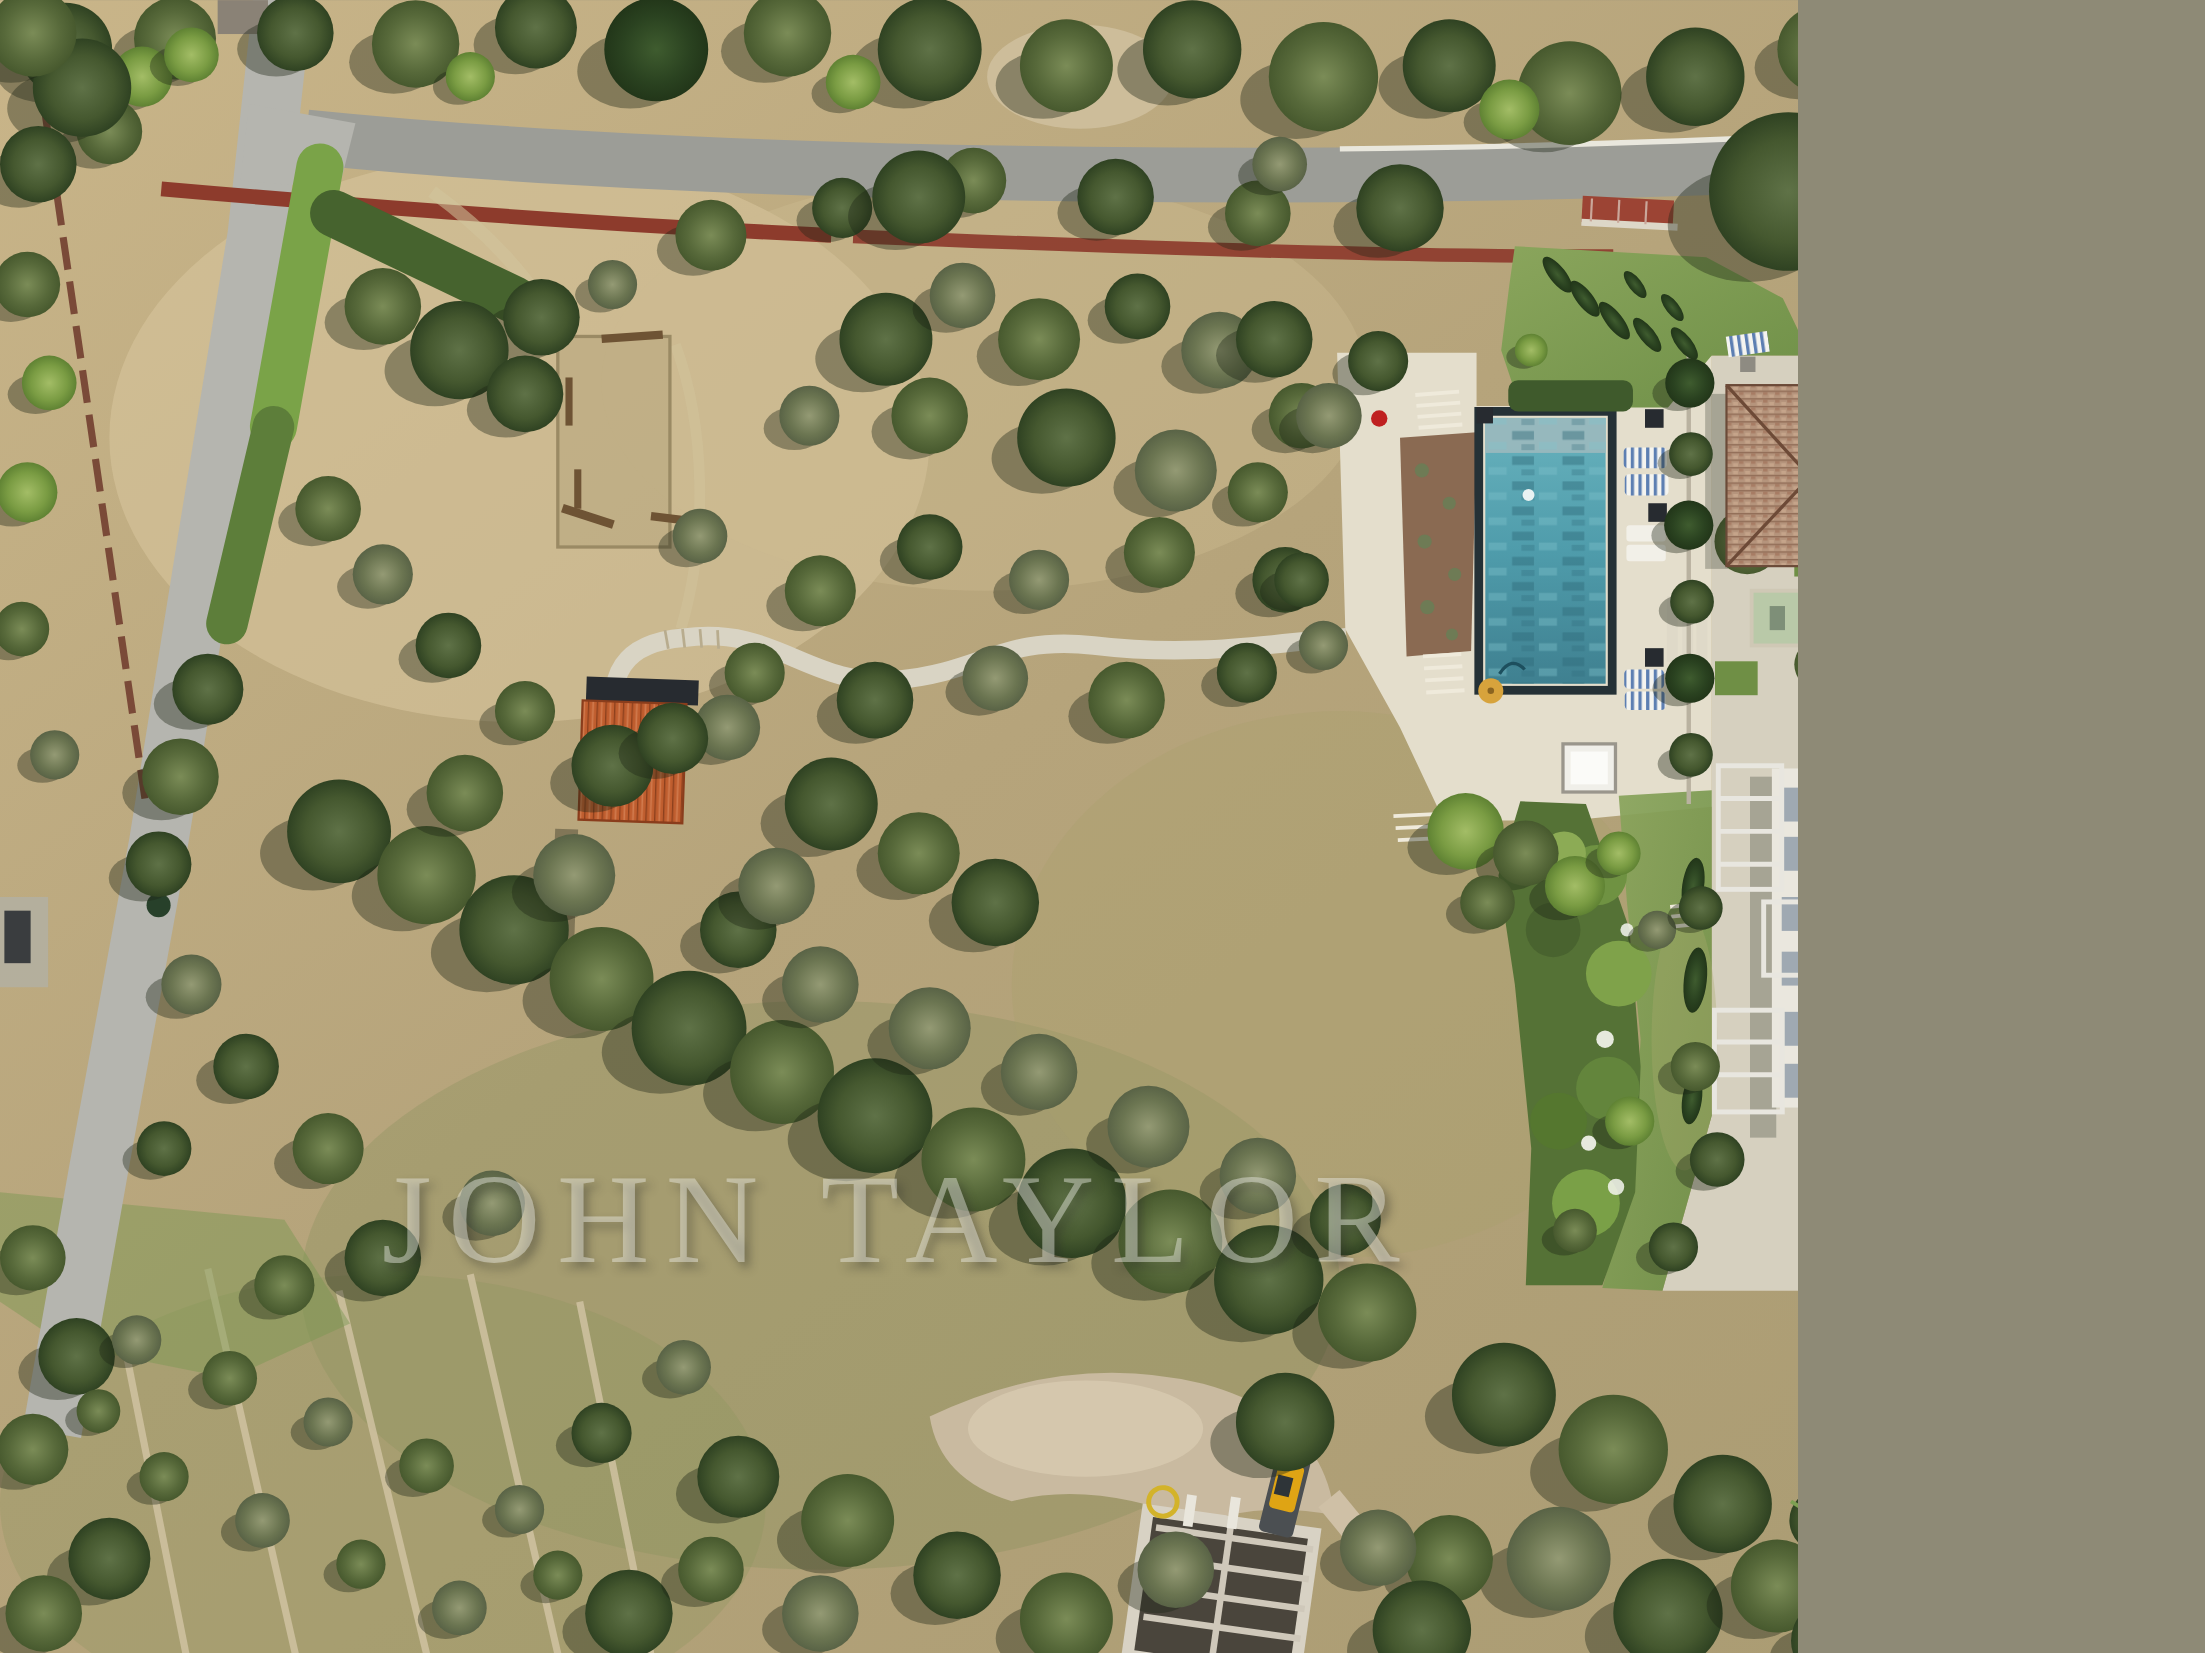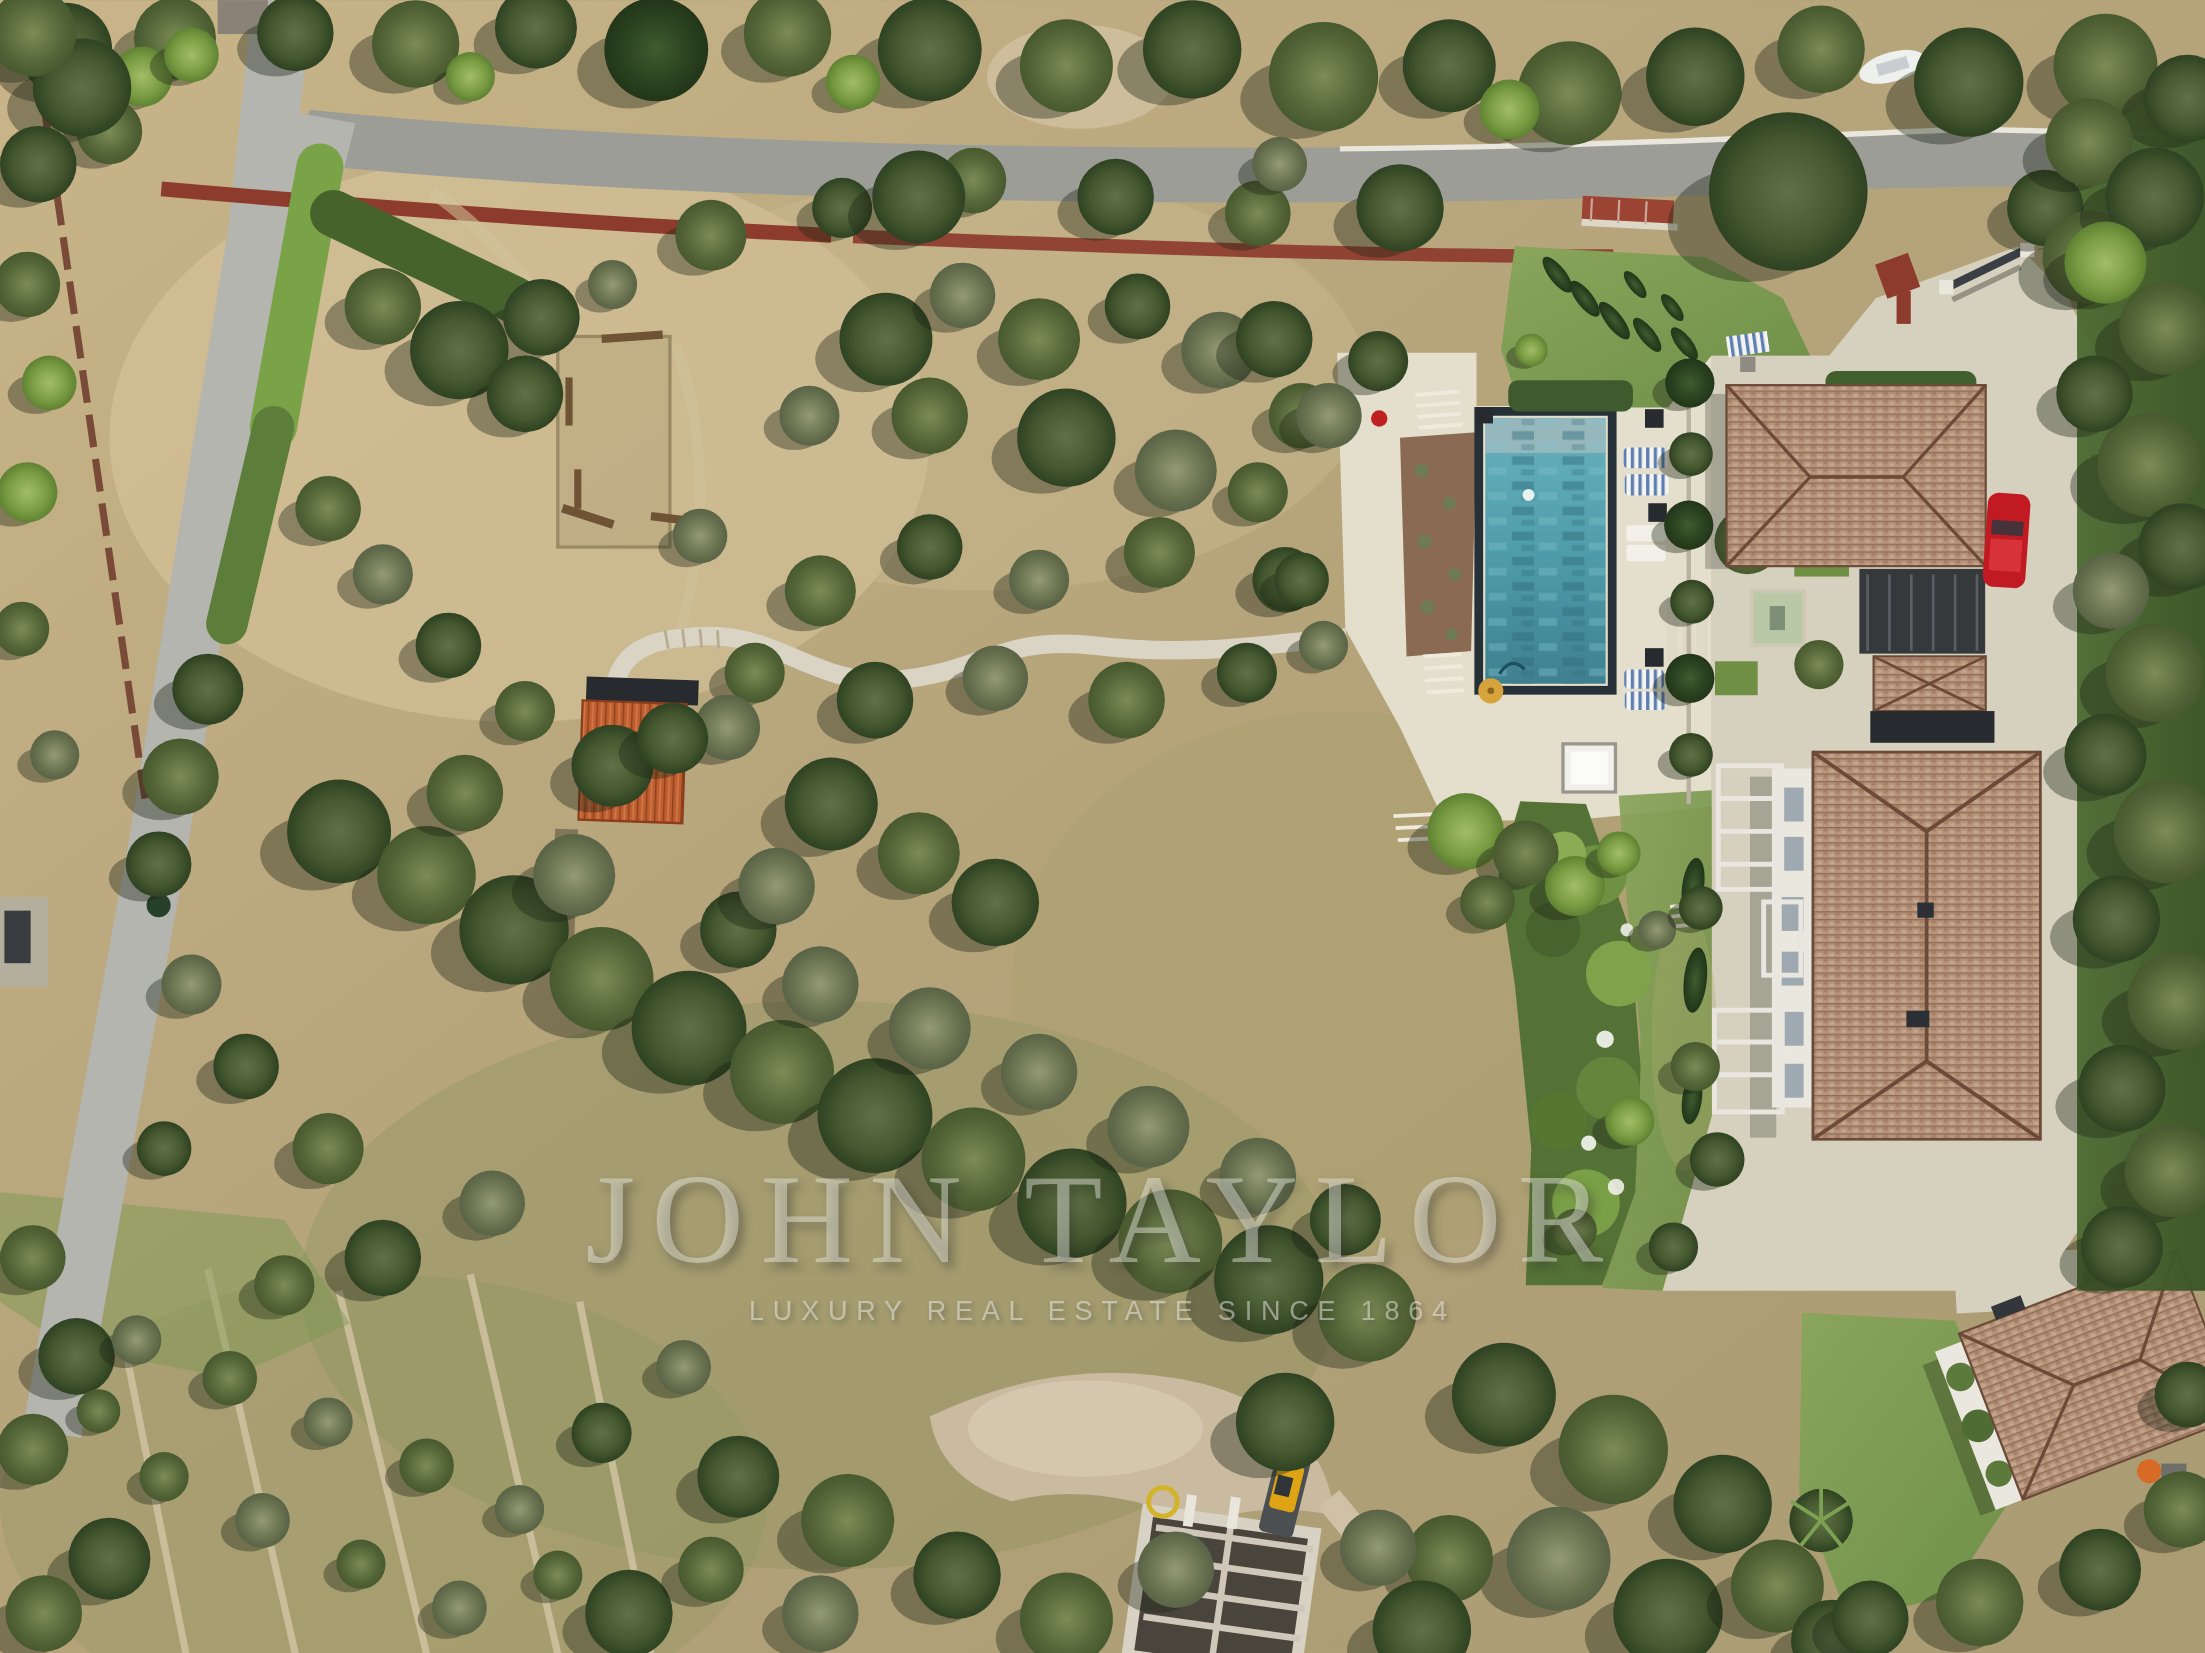--- a/index.html
+++ b/index.html
@@ -1,16 +1,16 @@
 <!DOCTYPE html>
 <html style="--ground: #b5a077; --groundLight: #cab689; --groundPale: #d8c79e; --road: #9c9d97; --roadLight: #b5b5af; --curb: #e9e7dd; --redWall: #8d3b2c; --paving: #d6d0bf; --pavingBright: #e4decc; --lawn: #83a055; --lawnDeep: #5f8040; --hedge: #47632f; --hedgeBright: #7aa348; --treeDark: #3c512c; --treeMid: #5d7340; --treeGray: #79855e; --cypress: #304823; --poolWater: #55a4b2; --poolDeep: #3f8495; --poolShelf: #9fbabd; --poolRim: #253136; --roofTile: #b5947c; --roofTileDark: #6d4a37; --shedRoof: #bf5d2e; --canopyDark: #272b30; --facade: #eae7de; --carRed: #c11a22; --excavator: #dfa414; --umbrella: #d7a33c; --dirt: #c9baa0; --watermark: rgba(238,238,232,0.44); --watermarkSub: rgba(240,240,235,0.5);font-size:8.8px"><head>
 <meta charset="utf-8">
 <style>
   html,body{margin:0;padding:0;background:#8e8a76;}
-  .scene{position:relative;width:2205px;height:1654px;overflow:hidden;font-family:"Liberation Sans",sans-serif;}
+  .scene{position:relative;width:1798px;height:1654px;overflow:hidden;font-family:"Liberation Sans",sans-serif;}
   .scene svg{position:absolute;inset:0;display:block;}
   .watermark{position:absolute;top:1154px;left:0;width:100%;text-align:center;pointer-events:none;}
   .wm-brand{font-family:"Liberation Serif","DejaVu Serif",serif;font-size:128px;line-height:1.02;letter-spacing:16.4px;
     color:var(--watermark,rgba(238,238,232,.44));text-shadow:4.9px 6px 9.8px rgba(45,45,40,.38);white-space:nowrap;}
   .wm-tagline{margin-top:11px;font-family:"Liberation Sans","DejaVu Sans",sans-serif;font-size:27px;letter-spacing:8.8px;
     color:var(--watermarkSub,rgba(240,240,235,.5));text-shadow:2.2px 3.3px 5.5px rgba(45,45,40,.35);white-space:nowrap;}
 </style>
 </head>
 <body>
 
@@ -806,16 +806,15 @@
         <circle cx="3100" cy="1950" r="45" fill="url(#gM)"></circle>
         <ellipse cx="3115" cy="2141" rx="51" ry="36" fill="rgba(30,38,20,.38)"></ellipse>
         <circle cx="3140" cy="2120" r="50" fill="url(#gD)"></circle>
         <ellipse cx="2785" cy="652.6" rx="30.6" ry="21.599999999999998" fill="rgba(30,38,20,.38)"></ellipse>
         <circle cx="2800" cy="640" r="30" fill="url(#gB)"></circle>
       </g>
 </svg>
 
 <div class="watermark">
   <div class="wm-brand">JOHN TAYLOR</div>
-  <div class="wm-tagline">LUXURY REAL ESTATE SINCE 1864</div>
 </div>
 </div>
 
 
 </body></html>

